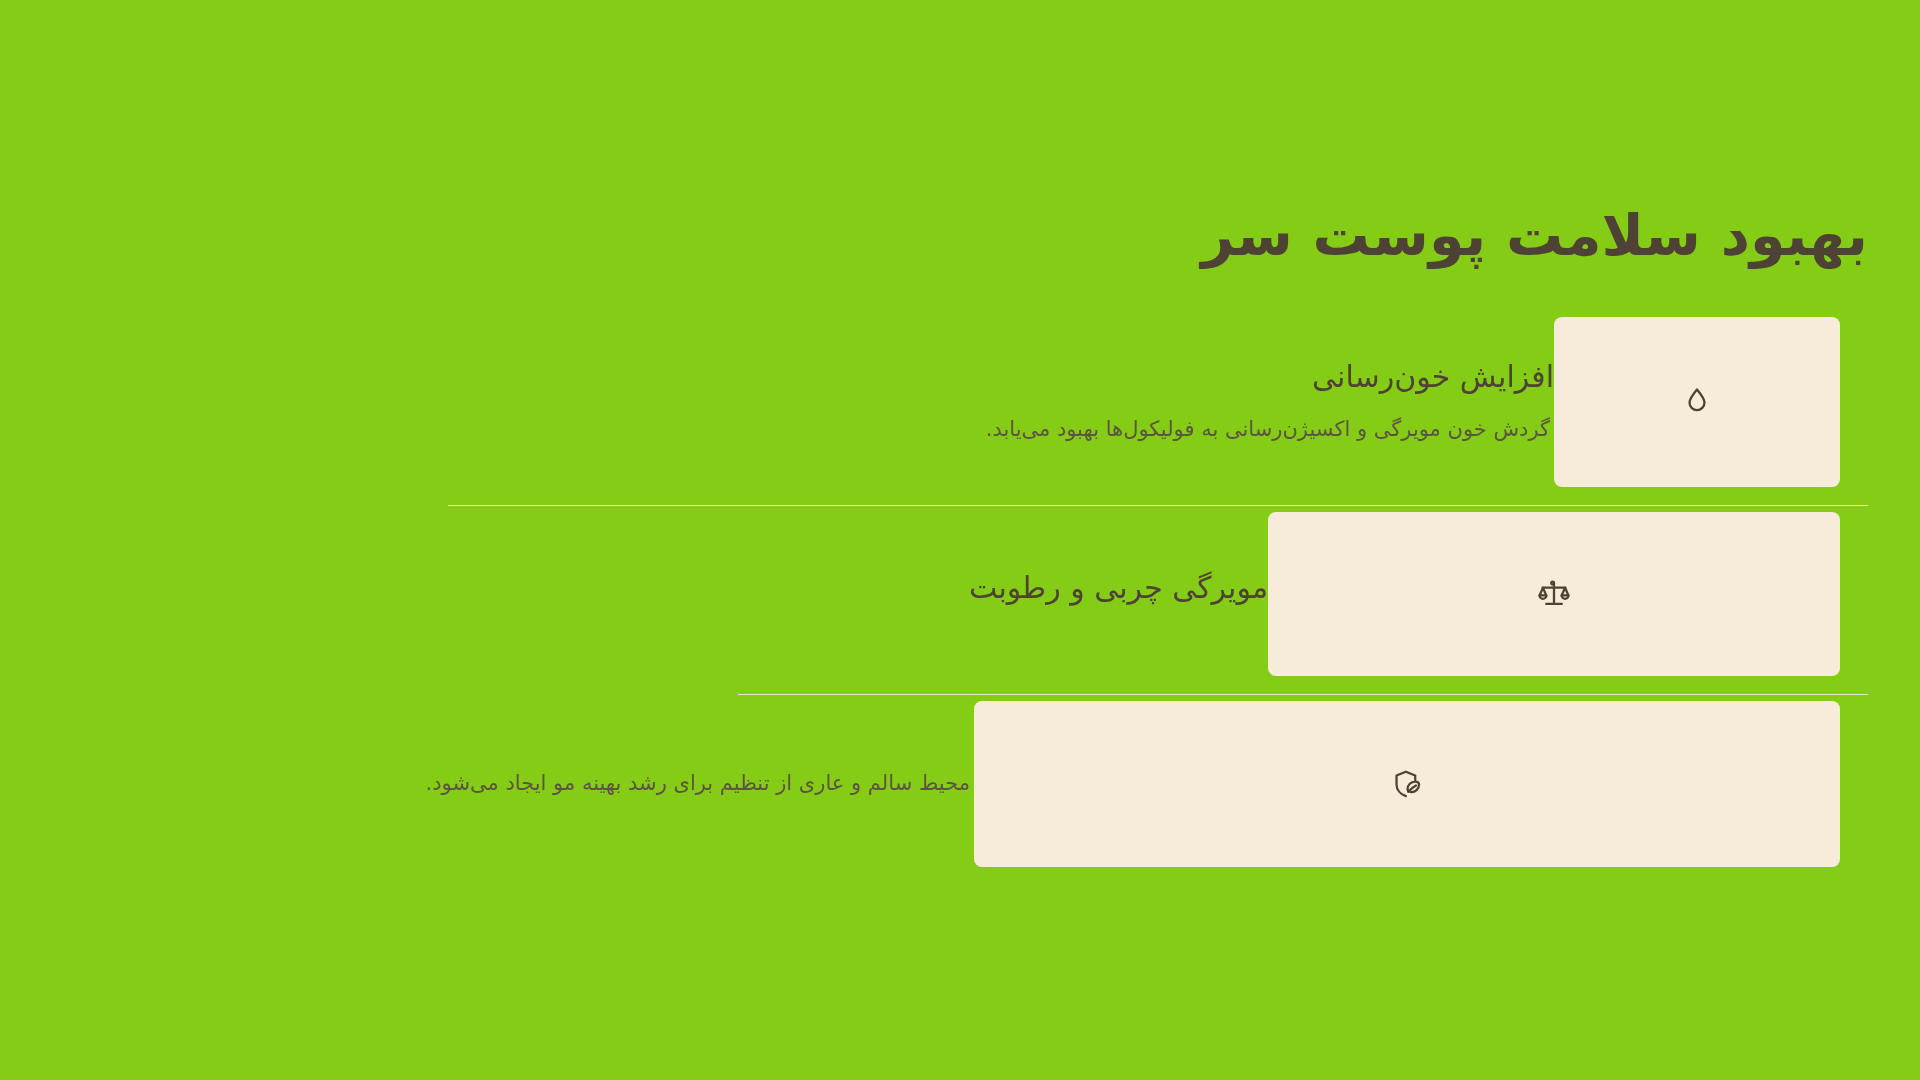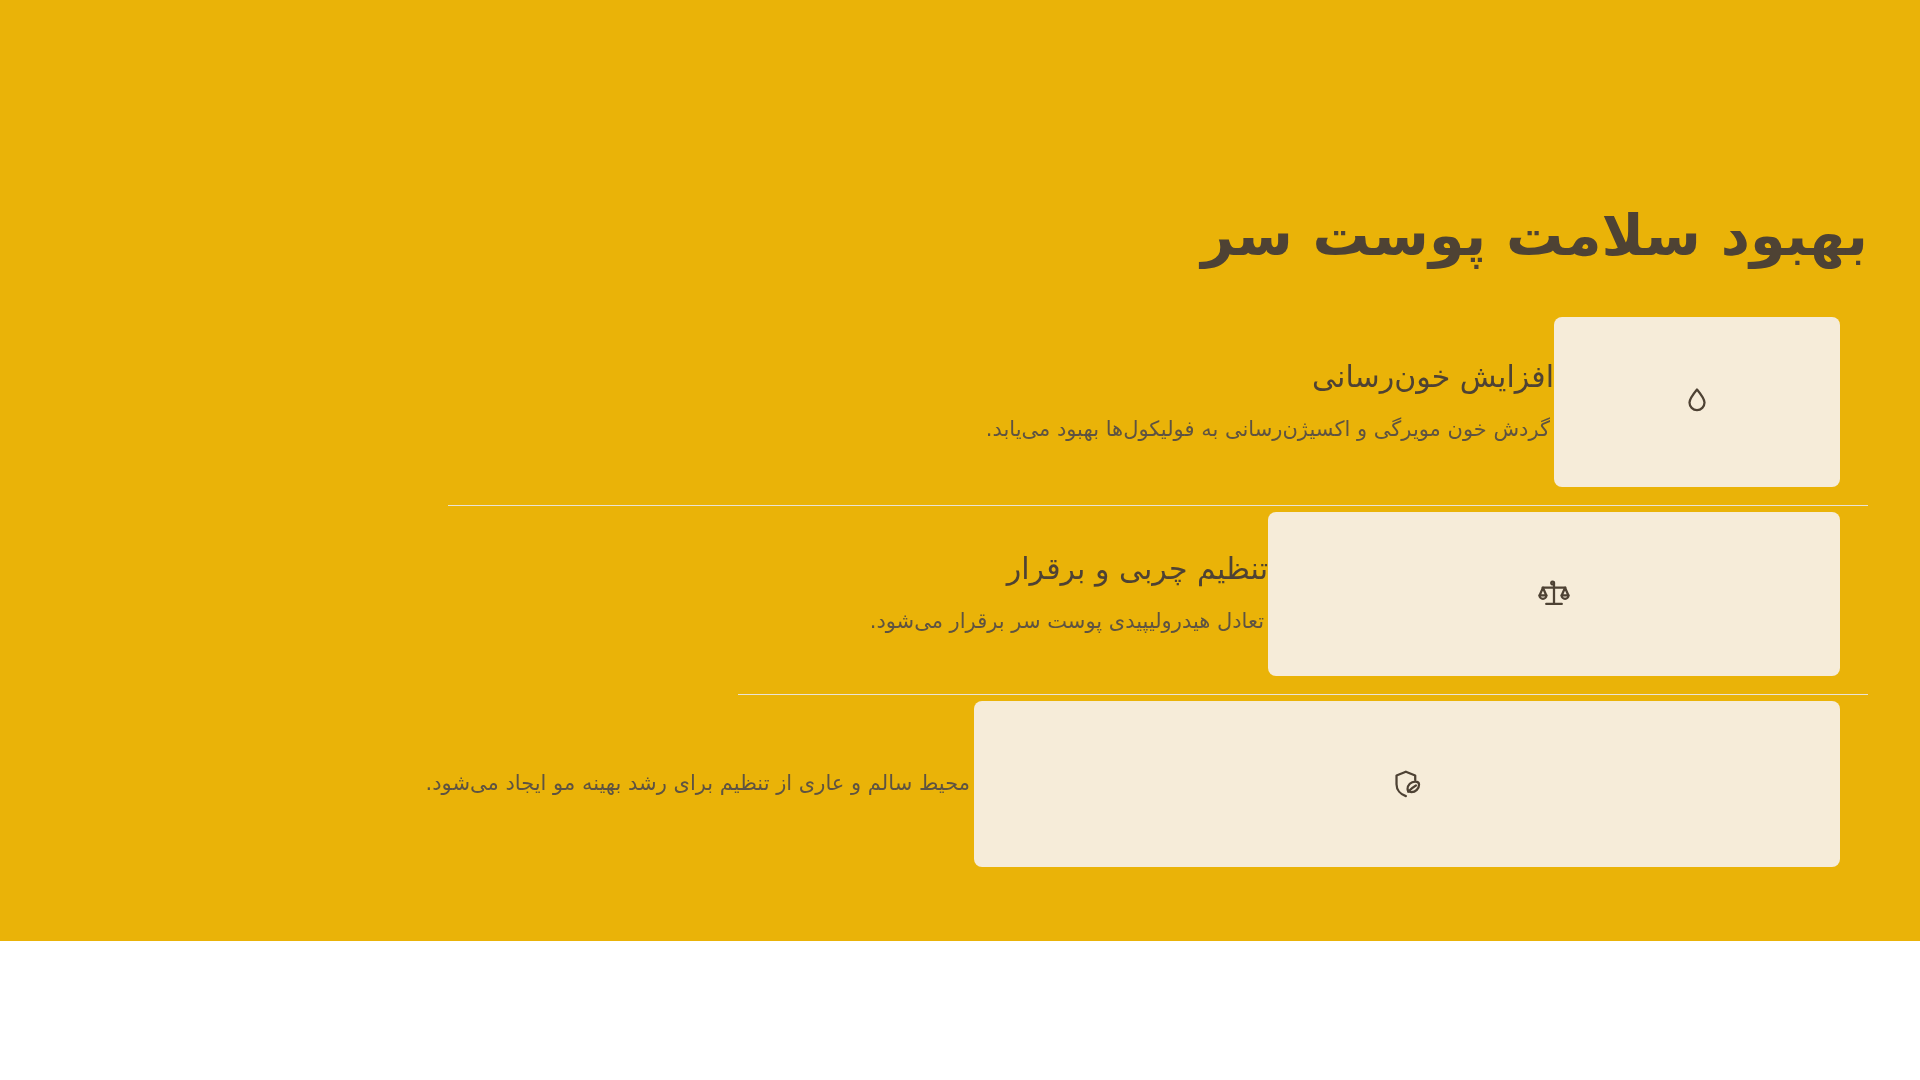--- a/index.html
+++ b/index.html
@@ -11,22 +11,22 @@
     width: 1920px;
     height: 1080px;
     font-family: "DejaVu Sans", "Liberation Sans", sans-serif;
     color: #4a4034;
     overflow: hidden;
   }
 
   .page {
     position: relative;
     width: 1920px;
-    height: 941px;
-    background: #eab308;
+    height: 1080px;
+    background: #84cc16;
     box-sizing: border-box;
   }
 
   .content {
     position: absolute;
     top: 0;
     left: 0;
     right: 0;
     padding: 200px 52px 0 52px;
   }
@@ -163,22 +163,21 @@
               <path d="M12 4.2a1 1 0 1 0 0 .1z"></path>
               <path d="M4.2 7.6 1.8 13h4.8z"></path>
               <path d="M19.8 7.6 17.4 13h4.8z"></path>
               <path d="M1.8 13a2.4 2.4 0 0 0 4.8 0"></path>
               <path d="M17.4 13a2.4 2.4 0 0 0 4.8 0"></path>
             </svg>
           </span>
         </div>
         <div class="row-text">
           <div class="row-text-inner">
-            <div class="row-title">تنظیم چربی و برقرار</div>
-            <div class="row-desc">تعادل هیدرولیپیدی پوست سر برقرار می‌شود.</div>
+            <div class="row-title">مویرگی چربی و رطوبت</div>
           </div>
         </div>
       </div>
 
       <div class="row-divider divider-2"></div>
 
       <div class="row row-3">
         <div class="row-media">
           <span>
             <svg class="icon-svg" width="34" height="34" viewBox="0 0 24 24" aria-hidden="true">

